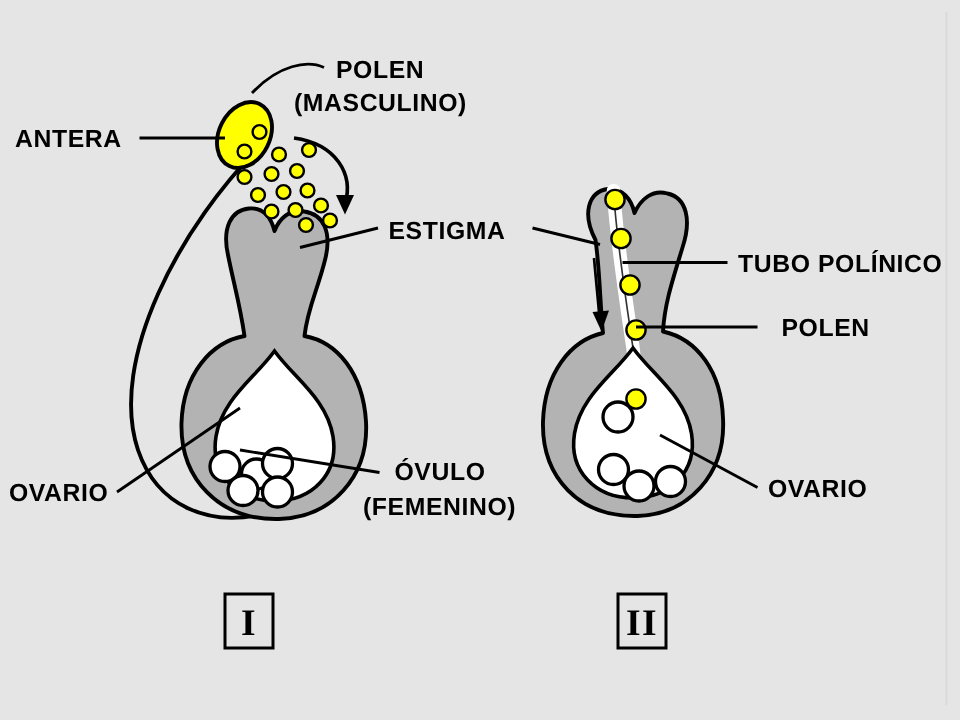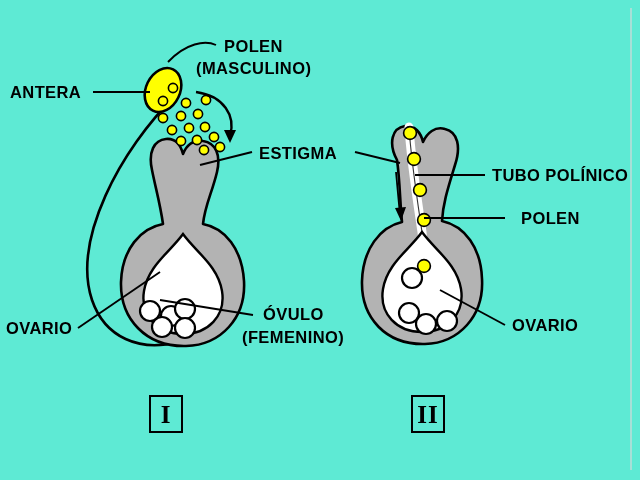--- a/index.html
+++ b/index.html
@@ -4,21 +4,21 @@
 <style>
   html, body {
     margin: 0;
     padding: 0;
     background: #ffffff;
   }
   #stage {
     position: relative;
     width: 640px;
     height: 480px;
-    background: #5eead4;
+    background: #e5e5e5;
     overflow: hidden;
     font-family: "Liberation Sans", sans-serif;
   }
   #diagram-svg {
     position: absolute;
     left: 0;
     top: 0;
     width: 640px;
     height: 480px;
   }

